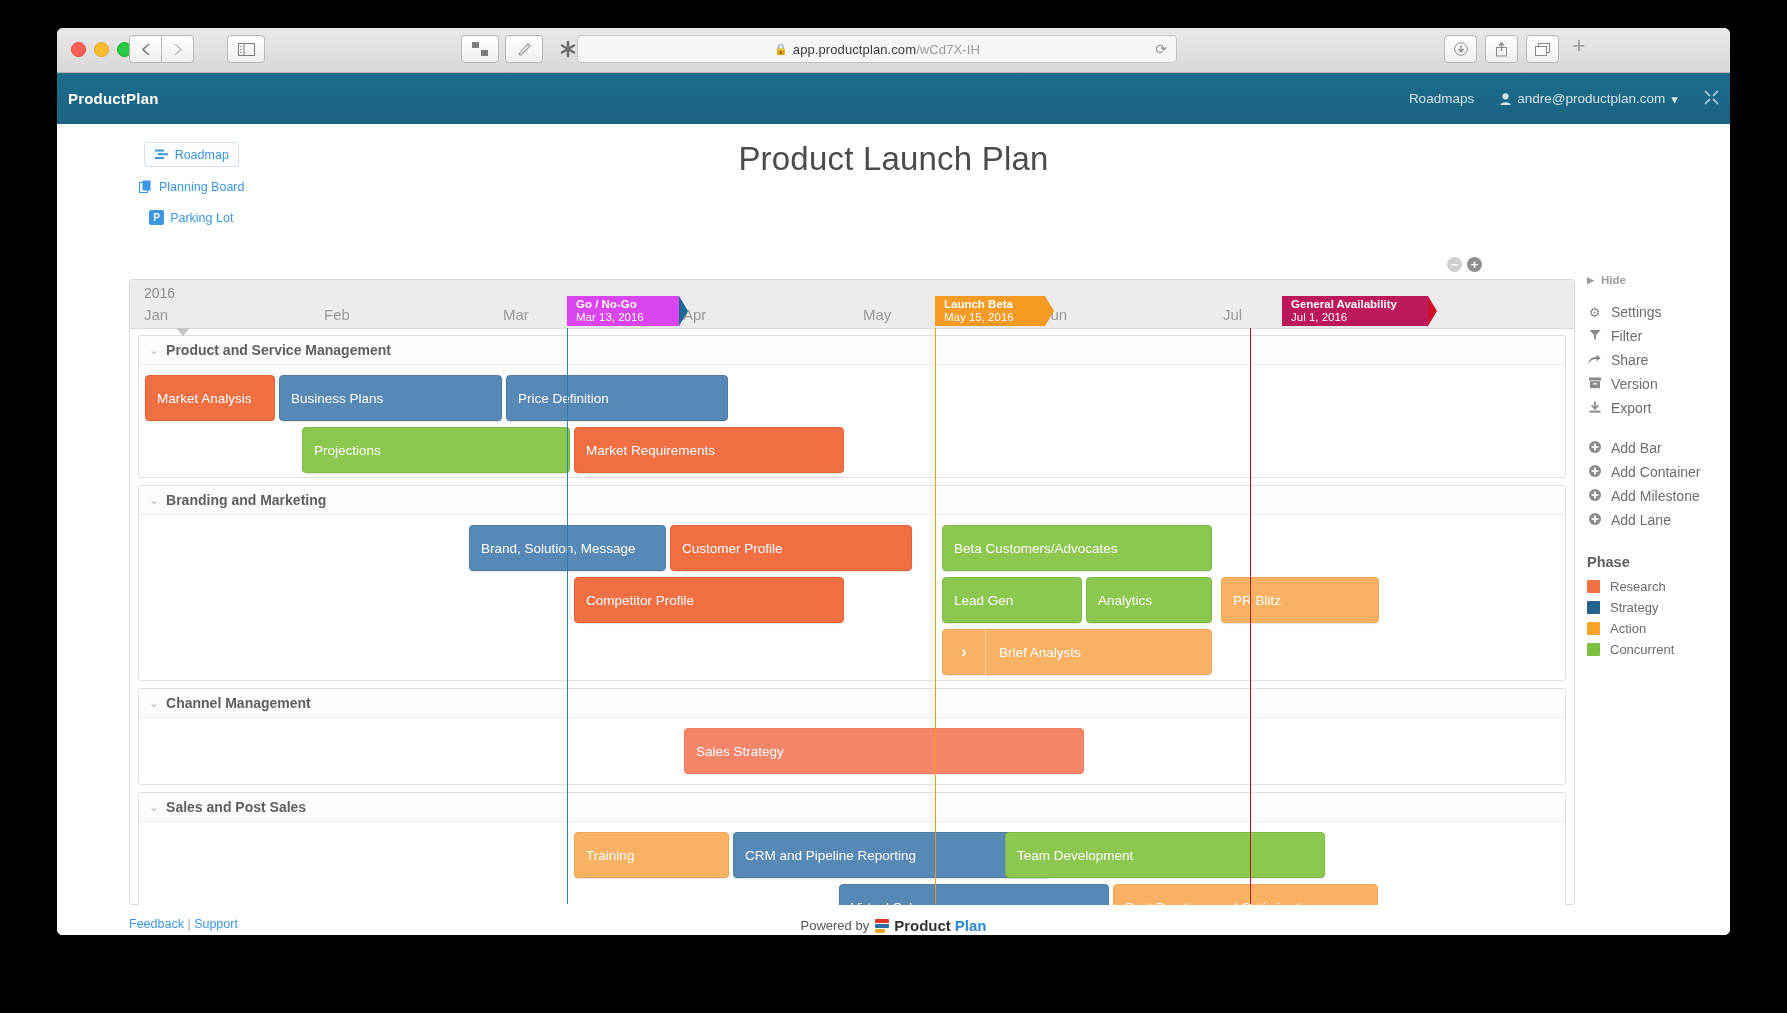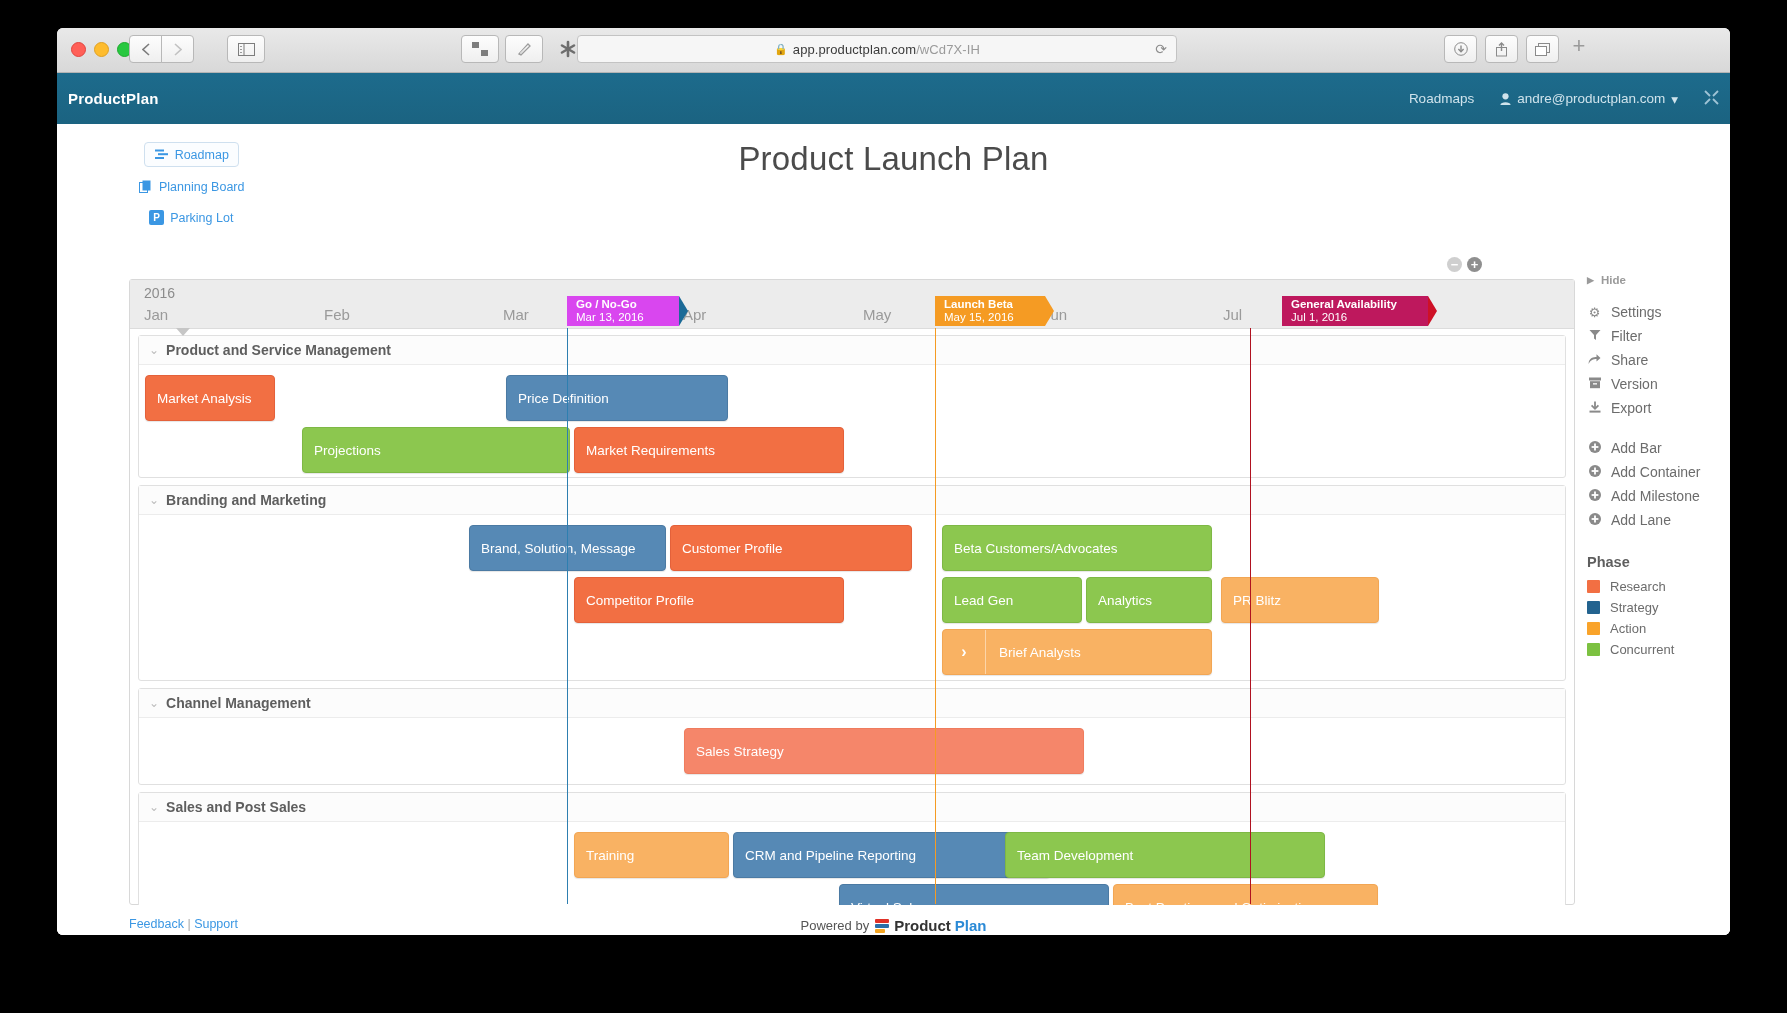--- a/index.html
+++ b/index.html
@@ -325,20 +325,23 @@
 
           <div class="lane">
             <div class="lanehead">
               <span class="chev">⌄</span>
               <span class="lanename">Product and Service Management</span>
             </div>
             <div class="lanebody" style="height:112px;">
               <div class="bar c-research" style="left:6px;top:10px;width:130px;">
                   <span>Market Analysis</span>
                 </div>
+              <div class="bar c-strategy" style="left:140px;top:10px;width:223px;">
+                  <span>Business Plans</span>
+                </div>
               <div class="bar c-strategy" style="left:367px;top:10px;width:222px;">
                   <span>Price Definition</span>
                 </div>
               <div class="bar c-concurrent" style="left:163px;top:62px;width:268px;">
                   <span>Projections</span>
                 </div>
               <div class="bar c-research" style="left:435px;top:62px;width:270px;">
                   <span>Market Requirements</span>
                 </div>
             </div>

